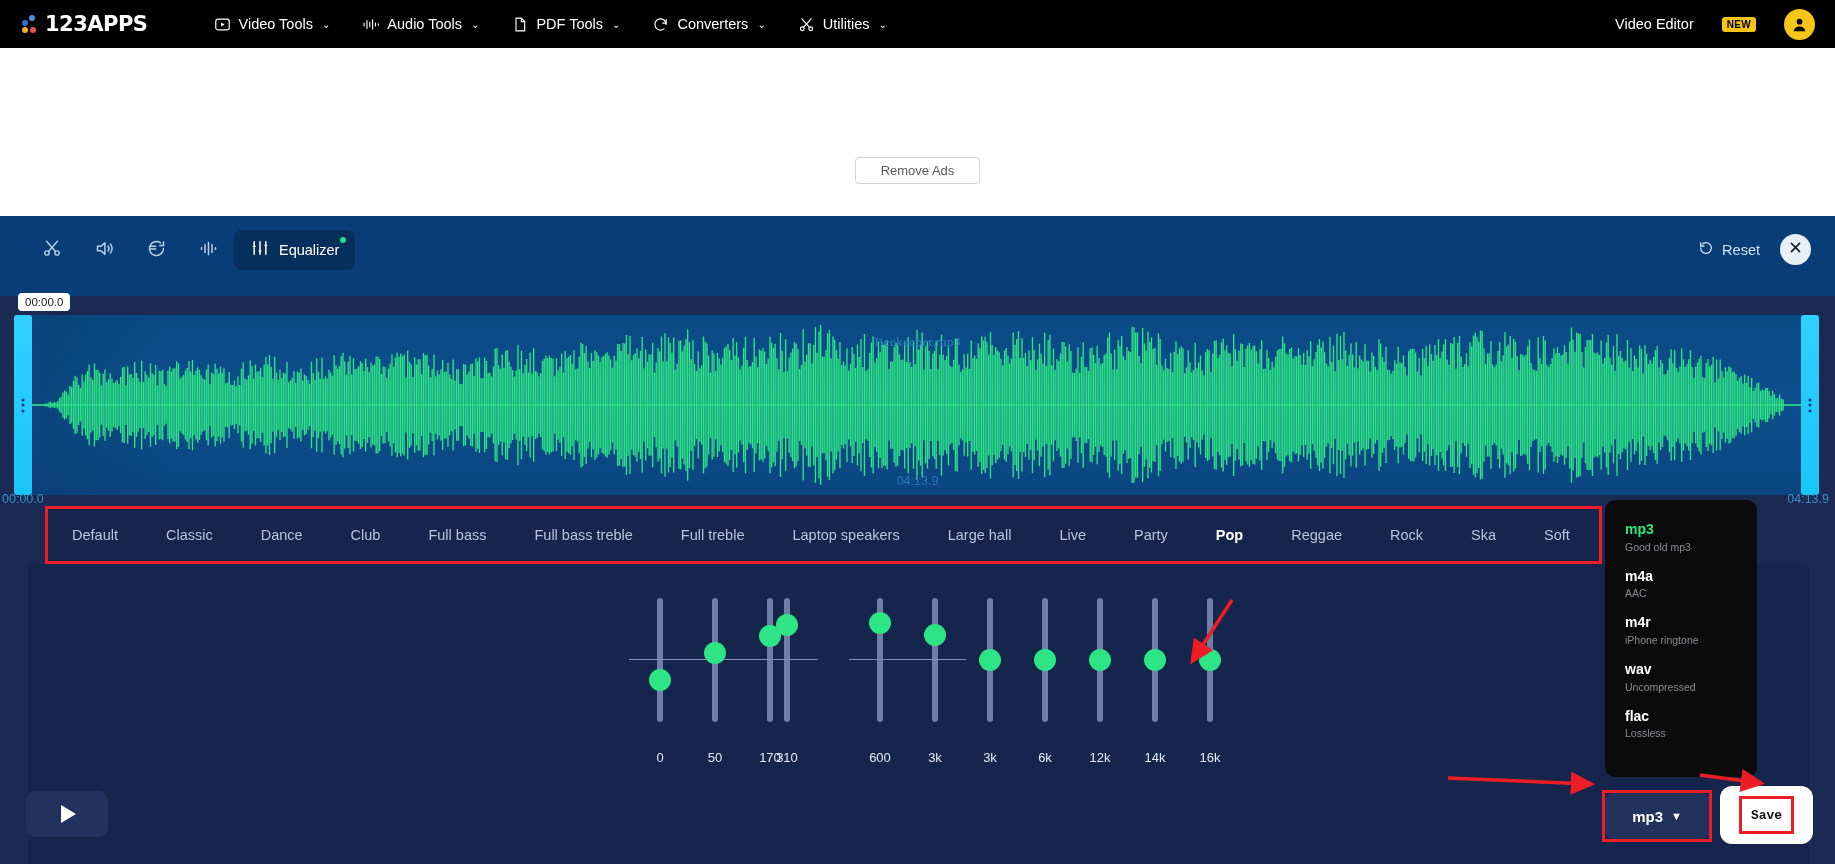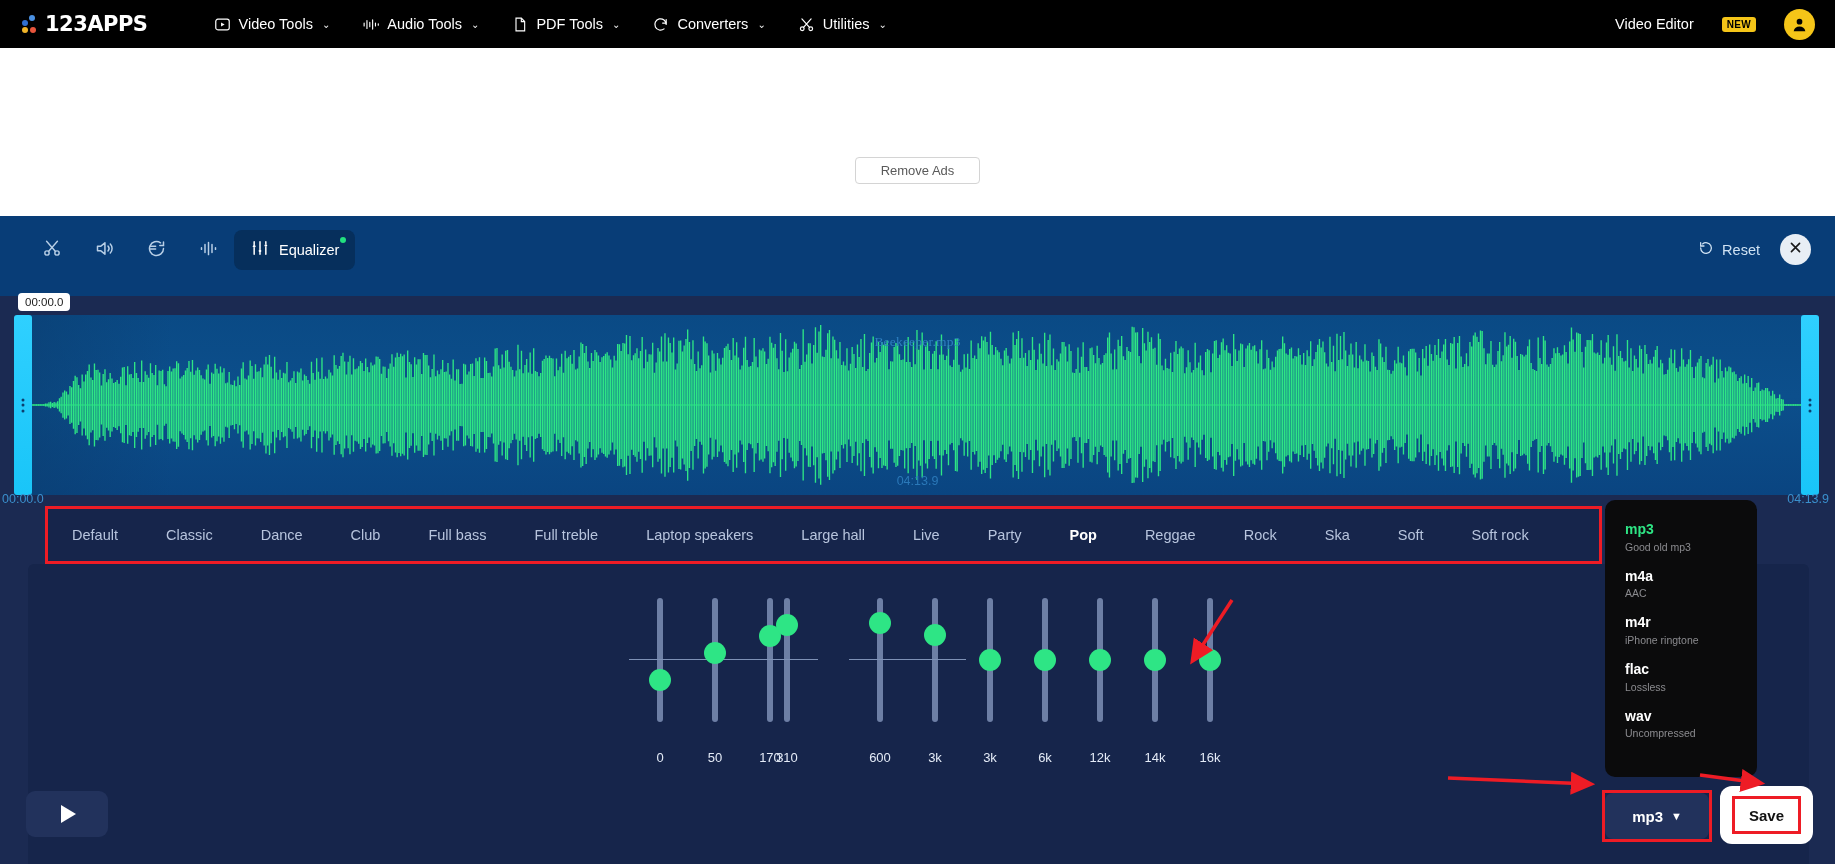--- a/index.html
+++ b/index.html
@@ -187,23 +187,23 @@
     position:absolute; inset:0; background:#22325c; border-radius:8px;
     display:flex; align-items:center; justify-content:center; gap:8px;
     color:#ffffff; font-size:15px; font-weight:700; cursor:pointer;
   }
   .save-outer {
     position:absolute; left:1720px; top:786px; width:93px; height:58px;
     background:#ffffff; border-radius:12px;
     display:flex; align-items:center; justify-content:center; cursor:pointer;
   }
   .save-inner {
-    width:69px; height:38px; border:3px solid #ee1c25;
+    width:55px; height:38px; border:3px solid #ee1c25;
     display:flex; align-items:center; justify-content:center;
-    color:#111; font-size:15px; font-weight:700;
+    color:#111; font-size:13px; font-weight:700;font-family:Liberation Mono, monospace;
   }
 
   
   .fmt-menu {
     position:absolute; left:1605px; top:500px; width:152px; height:277px;
     background:#0b0b0c; border-radius:10px; padding:14px 0 10px 0;
     z-index: 40; overflow:hidden;
   }
   .fmt-item { padding:7px 20px 7px 20px; cursor:pointer; }
   .fmt-item .name { font-size:14px; font-weight:700; color:#ffffff; line-height:1.25; }
@@ -406,20 +406,21 @@
       <div class="time-right">04:13.9</div>
     </div>
 
     <div class="presets-outer">
       <div class="presets" id="presets">
           <div class="preset">Default</div>
           <div class="preset">Classic</div>
           <div class="preset">Dance</div>
           <div class="preset">Club</div>
           <div class="preset">Full bass</div>
+          <div class="preset">Full bass treble</div>
           <div class="preset">Full treble</div>
           <div class="preset">Laptop speakers</div>
           <div class="preset">Large hall</div>
           <div class="preset">Live</div>
           <div class="preset">Party</div>
           <div class="preset sel">Pop</div>
           <div class="preset">Reggae</div>
           <div class="preset">Rock</div>
           <div class="preset">Ska</div>
           <div class="preset">Soft</div>
@@ -516,26 +517,26 @@
       </div>
       <div class="fmt-item">
         <div class="name">m4a</div>
         <div class="desc">AAC</div>
       </div>
       <div class="fmt-item">
         <div class="name">m4r</div>
         <div class="desc">iPhone ringtone</div>
       </div>
       <div class="fmt-item">
+        <div class="name">wav</div>
+        <div class="desc">Uncompressed</div>
+      </div>
+      <div class="fmt-item">
         <div class="name">flac</div>
         <div class="desc">Lossless</div>
-      </div>
-      <div class="fmt-item">
-        <div class="name">wav</div>
-        <div class="desc">Uncompressed</div>
       </div>
     </div>
 
   <svg class="anno">
     <defs>
       <marker id="ah" markerWidth="7" markerHeight="7" refX="5.5" refY="3.3" orient="auto">
         <path d="M0,0 L7,3.3 L0,6.6 z" fill="#ee1c25"></path>
       </marker>
     </defs>
     <line x1="1232" y1="600" x2="1193" y2="660" stroke="#ee1c25" stroke-width="3.5" marker-end="url(#ah)"></line>

